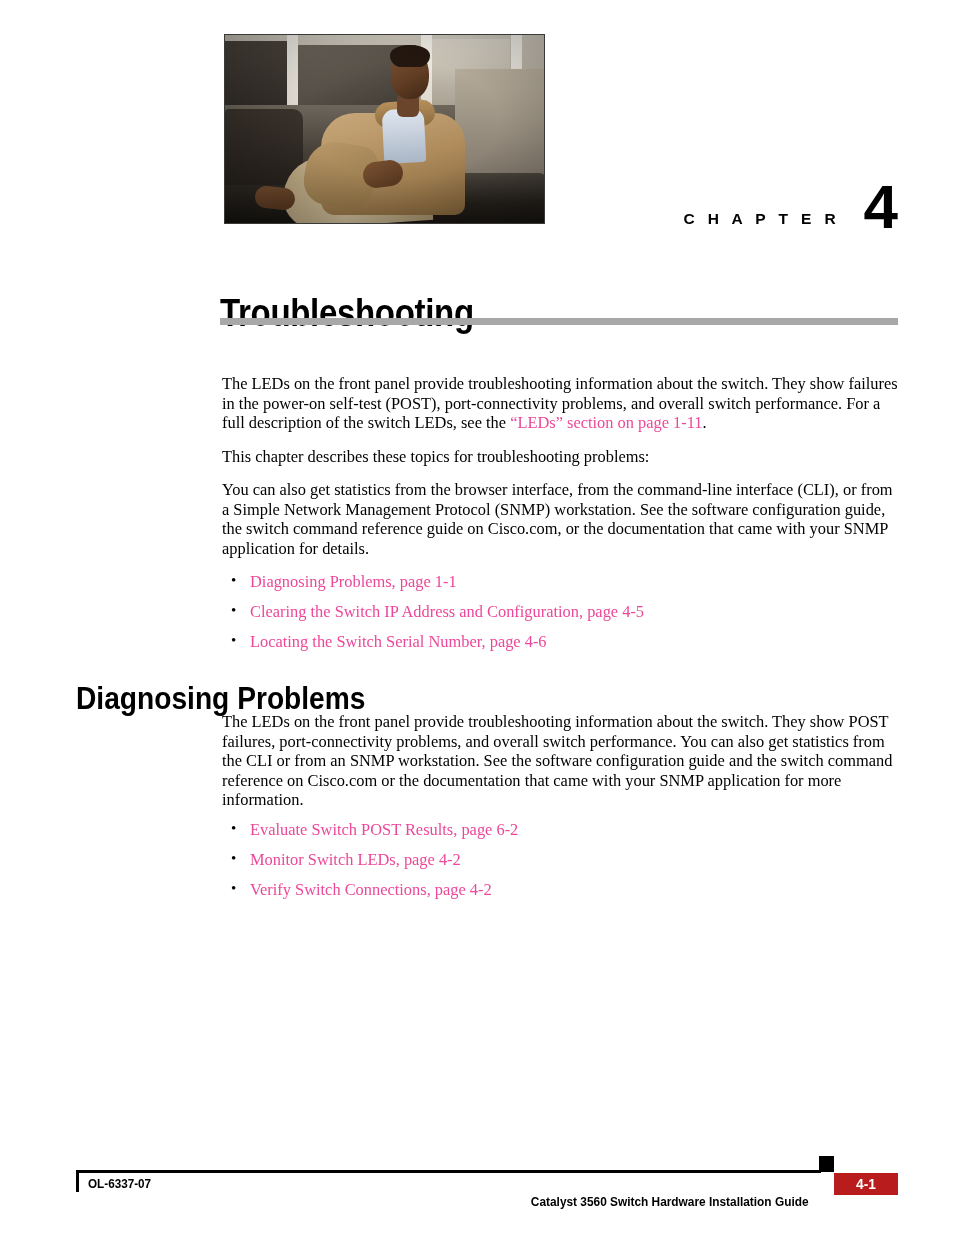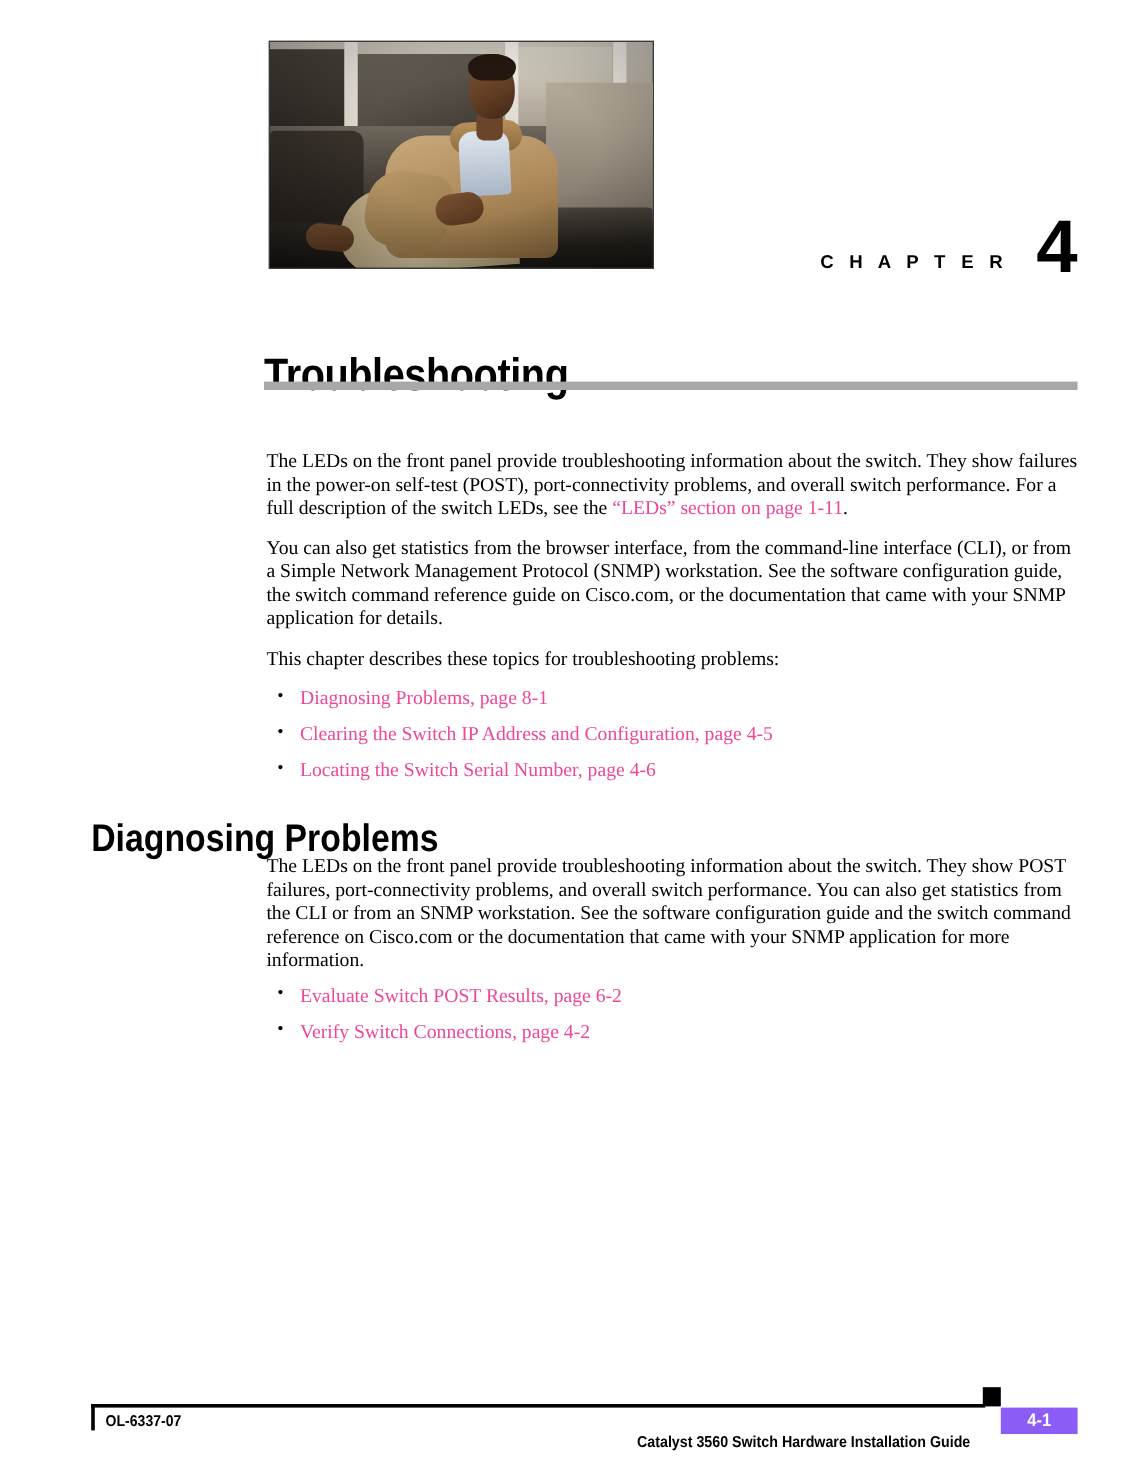--- a/index.html
+++ b/index.html
@@ -316,21 +316,21 @@
     transform-origin: left top;
     color: #000000;
     white-space: nowrap;
   }
   .page-number-box {
     position: absolute;
     left: 834px;
     top: 1173px;
     width: 64px;
     height: 22px;
-    background: #8b5cf6;
+    background: #b91c1c;
   }
   .page-number-box span {
     position: absolute;
     left: 0; right: 0;
     top: 2px;
     text-align: center;
     color: #ffffff;
     font-family: "Liberation Sans Narrow", "Liberation Sans", "DejaVu Sans", sans-serif;
     font-weight: bold;
     font-size: 15px;
@@ -373,38 +373,39 @@
     <div class="chapter-label">C H A P T E R</div>
     <div class="chapter-number">4</div>
   </div>
 
   <h1 class="chapter-title">Troubleshooting</h1>
   <div class="title-rule"></div>
 
   <div class="body-col">
     <p class="body"><span>The LEDs on the front panel provide troubleshooting information about the switch. They show failures in the power-on self-test (POST), port-connectivity problems, and overall switch performance. For a full description of the switch LEDs, see the </span><a class="xref" href="#">“LEDs” section on page 1-11</a><span>.</span></p>
 
+    <p class="body">This chapter describes these topics for troubleshooting problems:</p>
+
     <p class="body">You can also get statistics from the browser interface, from the command-line interface (CLI), or from a Simple Network Management Protocol (SNMP) workstation. See the software configuration guide, the switch command reference guide on Cisco.com, or the documentation that came with your SNMP application for details.</p>
 
-    <p class="body">This chapter describes these topics for troubleshooting problems:</p>
-
     <ul class="bullets">
-      <li><a class="xref" href="#">Diagnosing Problems, page 8-1</a></li>
+      <li><a class="xref" href="#">Diagnosing Problems, page 1-1</a></li>
       <li><a class="xref" href="#">Clearing the Switch IP Address and Configuration, page 4-5</a></li>
       <li><a class="xref" href="#">Locating the Switch Serial Number, page 4-6</a></li>
     </ul>
   </div>
 
   <h2 class="section-heading">Diagnosing Problems</h2>
 
   <div class="section-body">
     <p class="body">The LEDs on the front panel provide troubleshooting information about the switch. They show POST failures, port-connectivity problems, and overall switch performance. You can also get statistics from the CLI or from an SNMP workstation. See the software configuration guide and the switch command reference on Cisco.com or the documentation that came with your SNMP application for more information.</p>
 
     <ul class="bullets">
       <li><a class="xref" href="#">Evaluate Switch POST Results, page 6-2</a></li>
+      <li><a class="xref" href="#">Monitor Switch LEDs, page 4-2</a></li>
       <li><a class="xref" href="#">Verify Switch Connections, page 4-2</a></li>
     </ul>
   </div>
 
   <div class="footer">
     <div class="footer-guide">Catalyst 3560 Switch Hardware Installation Guide</div>
   </div>
   <div class="footer-tab"></div>
   <div class="footer-rule"></div>
   <div class="footer-tick"></div>

